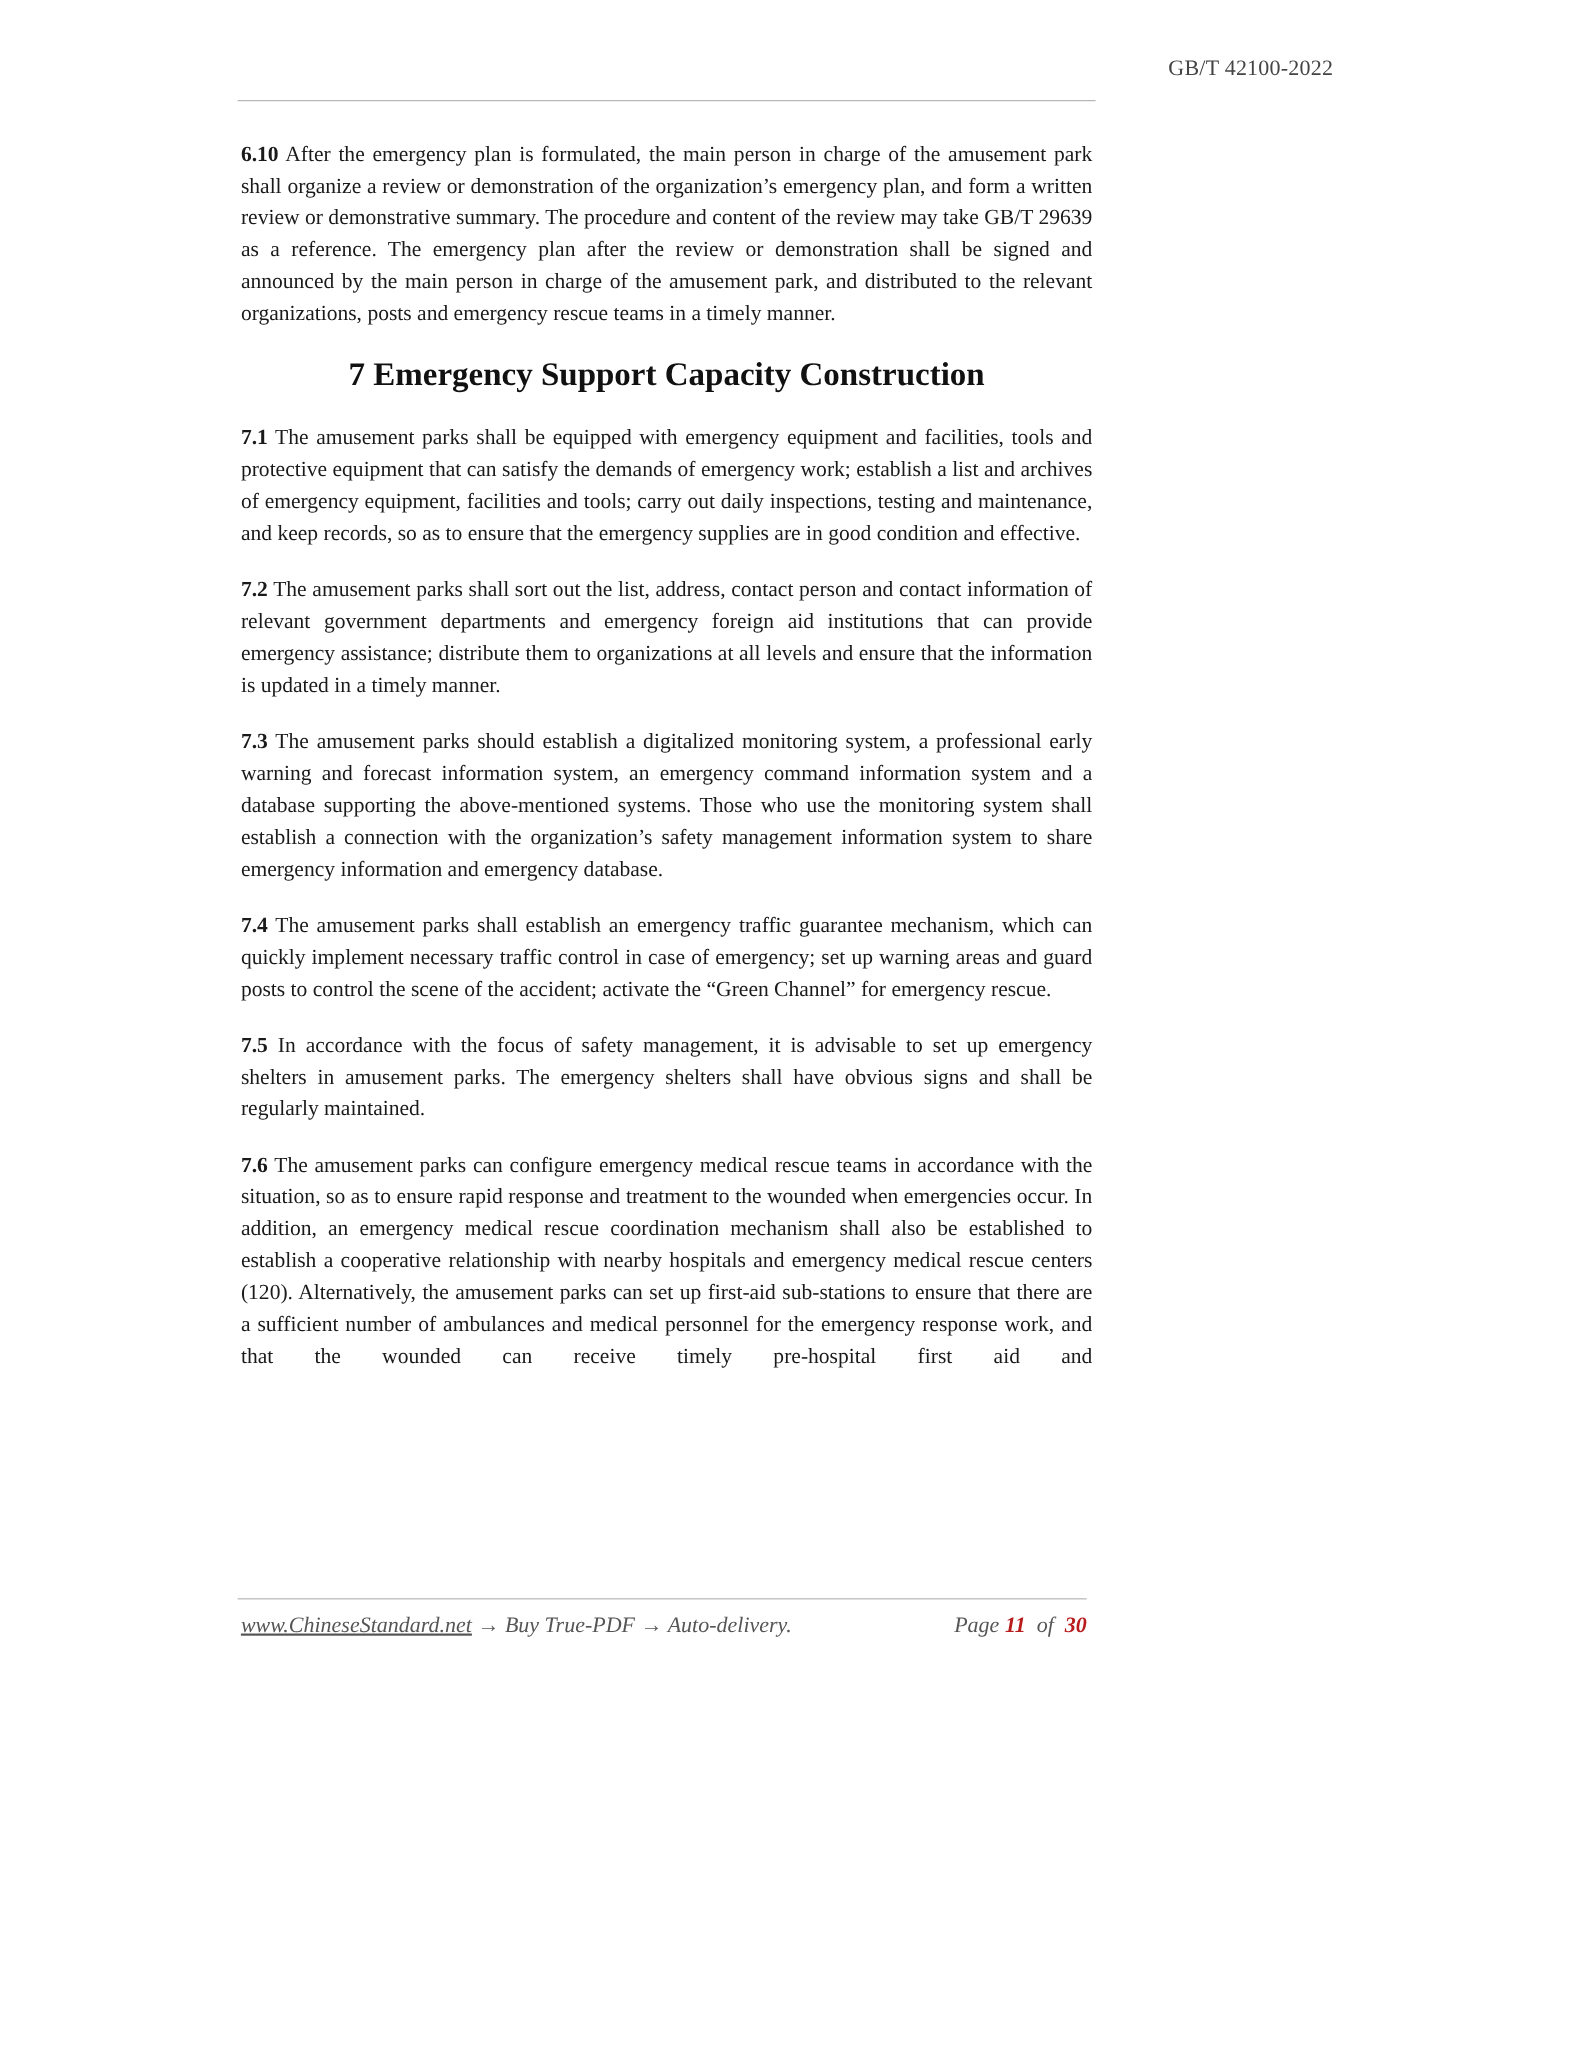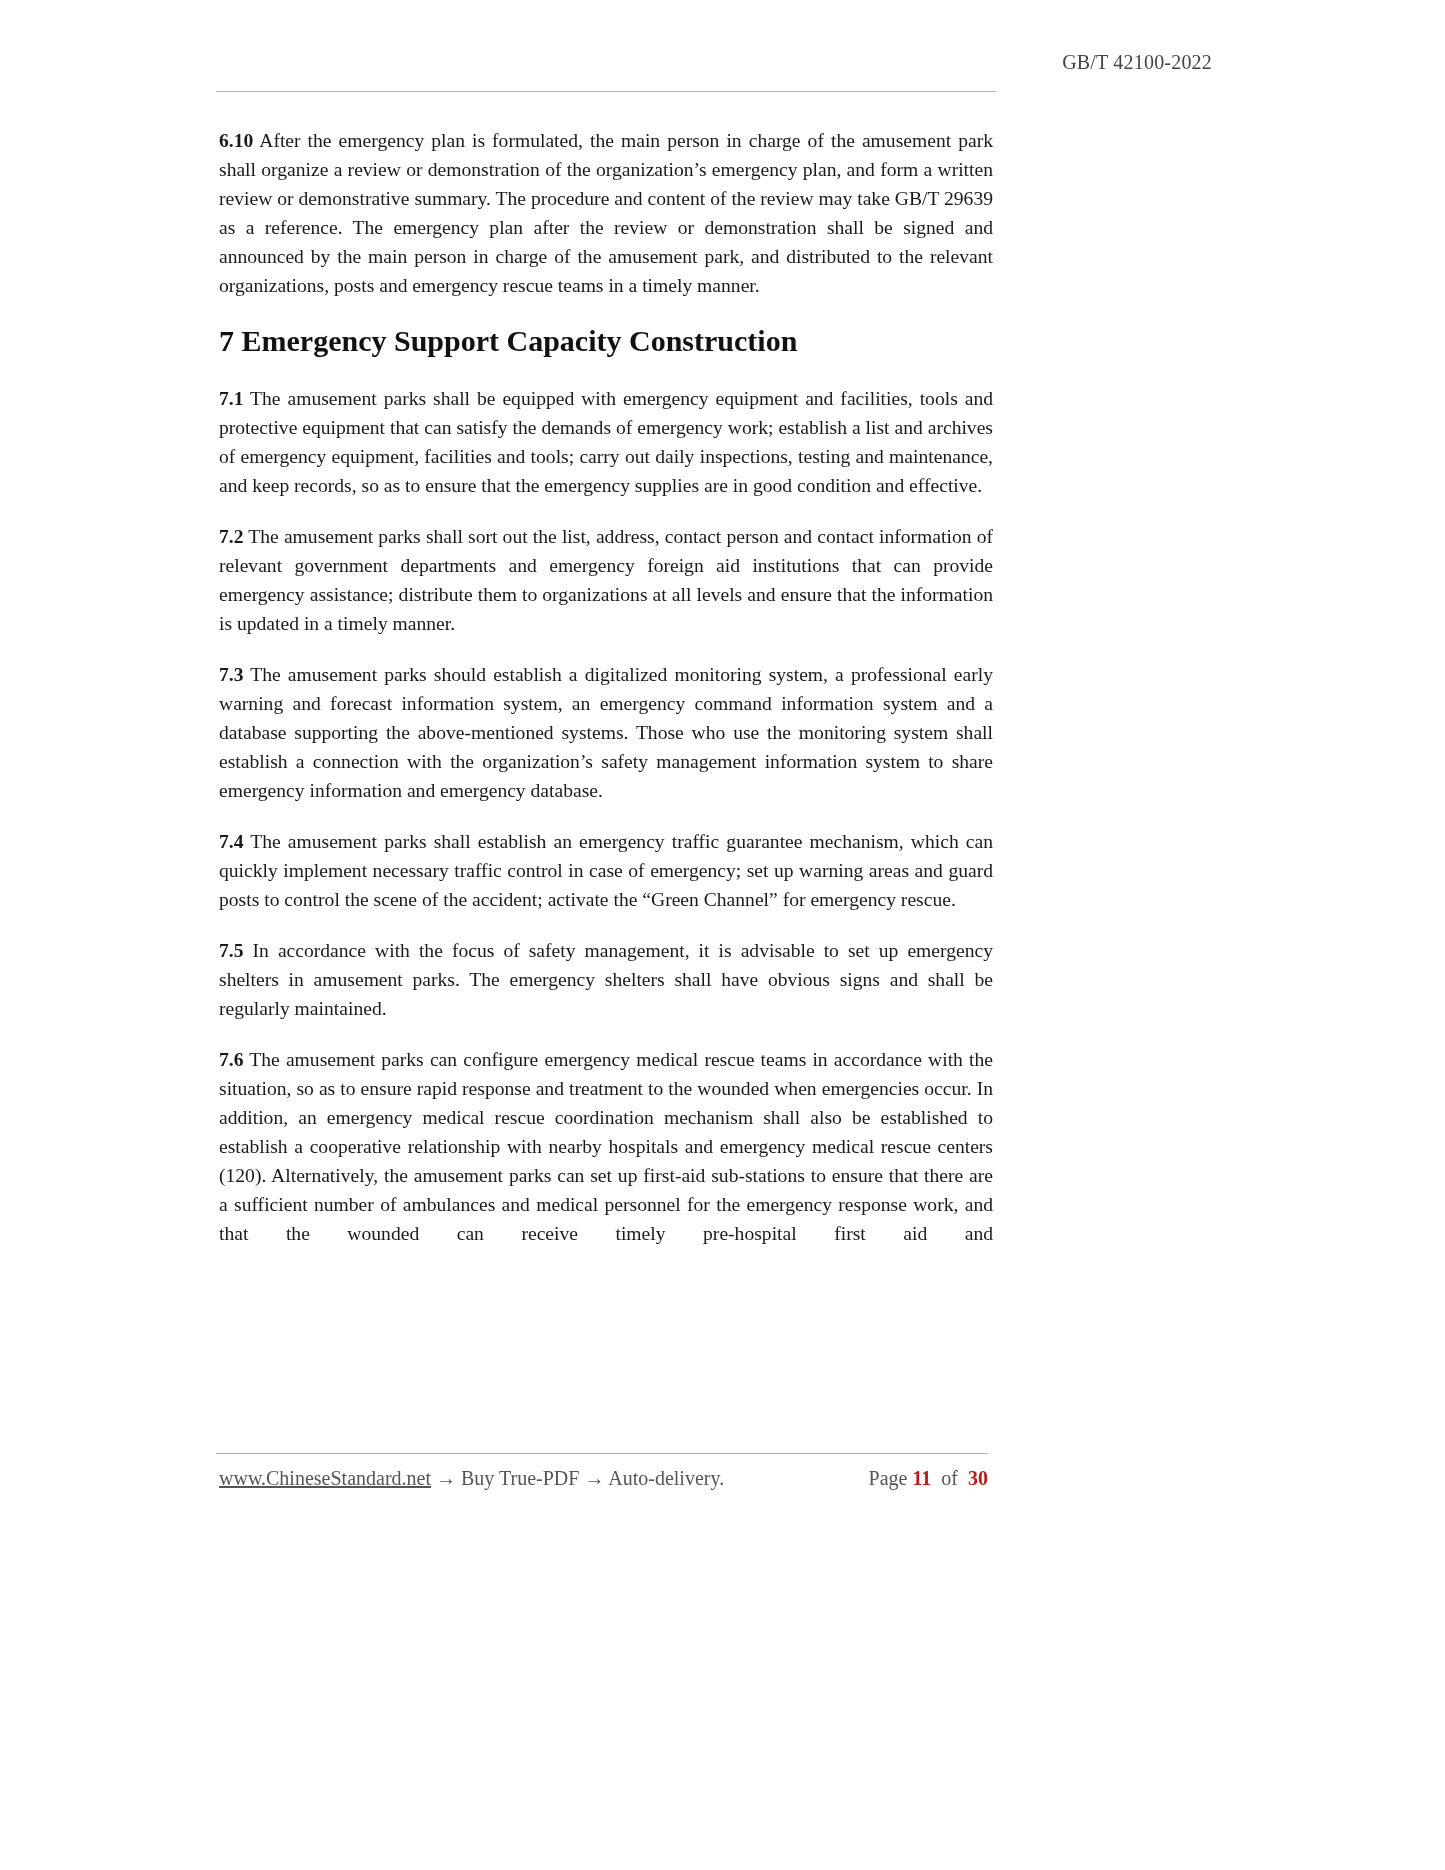--- a/index.html
+++ b/index.html
@@ -7,23 +7,23 @@
          font-family: "Liberation Serif", "DejaVu Serif", serif; color: #1a1a1a; }
   .page-header { position: absolute; left: 0; top: 51px; width: 1212px; text-align: right;
                  font-size: 20px; color: #444; letter-spacing: 0.2px; }
   .rule { position: absolute; height: 0; border-top: 1.5px solid #b0b0b0; }
   .rule.top { left: 216px; top: 91px; width: 780px; }
   .rule.bottom { left: 216px; top: 1453px; width: 772px; }
   .content { position: absolute; left: 219px; top: 126px; width: 774px; }
   p.para { margin: 0 0 22px 0; font-size: 19.6px; line-height: 29px; text-align: justify;
            text-align-last: left; hyphens: none; }
   p.para .num { font-weight: bold; margin-top: 24px; }
-  h2.section { margin: 16px 0 24px 0; font-size: 30px; font-weight: bold; line-height: 38px; color: #111; }
+  h2.section { margin: 16px 0 24px 0; font-size: 30px; font-weight: bold; line-height: 38px; color: #111; text-align: center; }
   .footer { position: absolute; top: 1467px; left: 219px; width: 769px; font-size: 20px; color: #555;
-            display: flex; justify-content: space-between; }
+            display: flex; justify-content: space-between; font-style: italic; }
   .footer a { color: #555; text-decoration: underline; }
   .footer .page b { color: #b91c1c; }
 </style>
 </head>
 <body>
 
 <div class="page-header">GB/T 42100-2022</div>
 <div class="rule top"></div>
 
 <div class="content">

